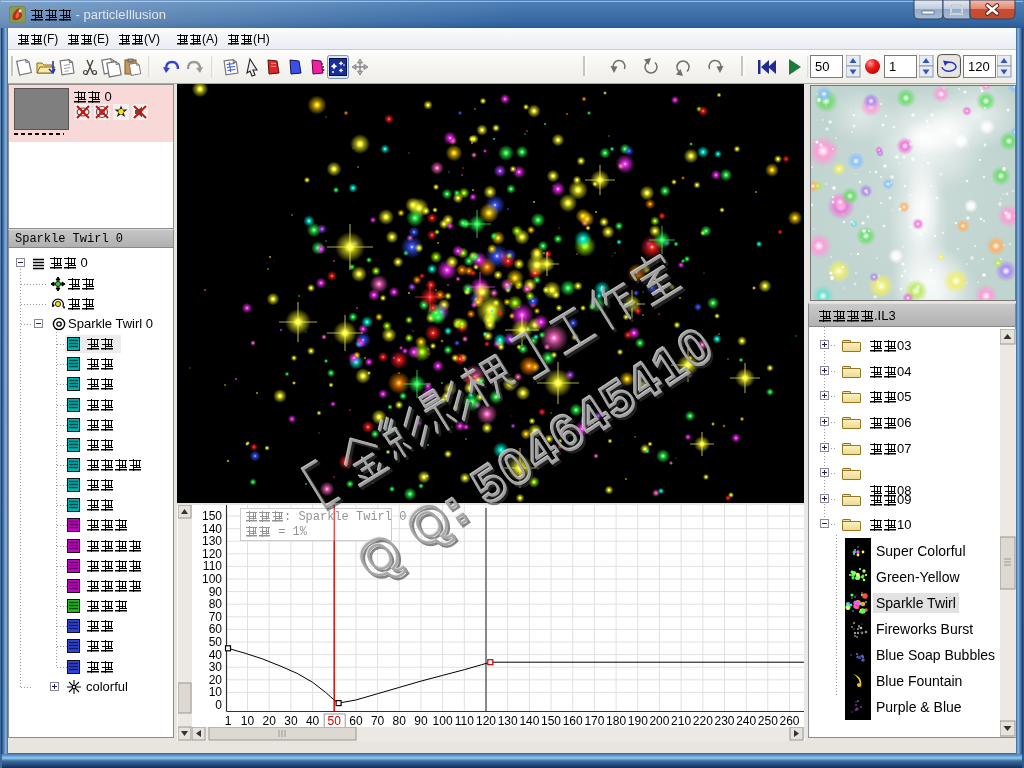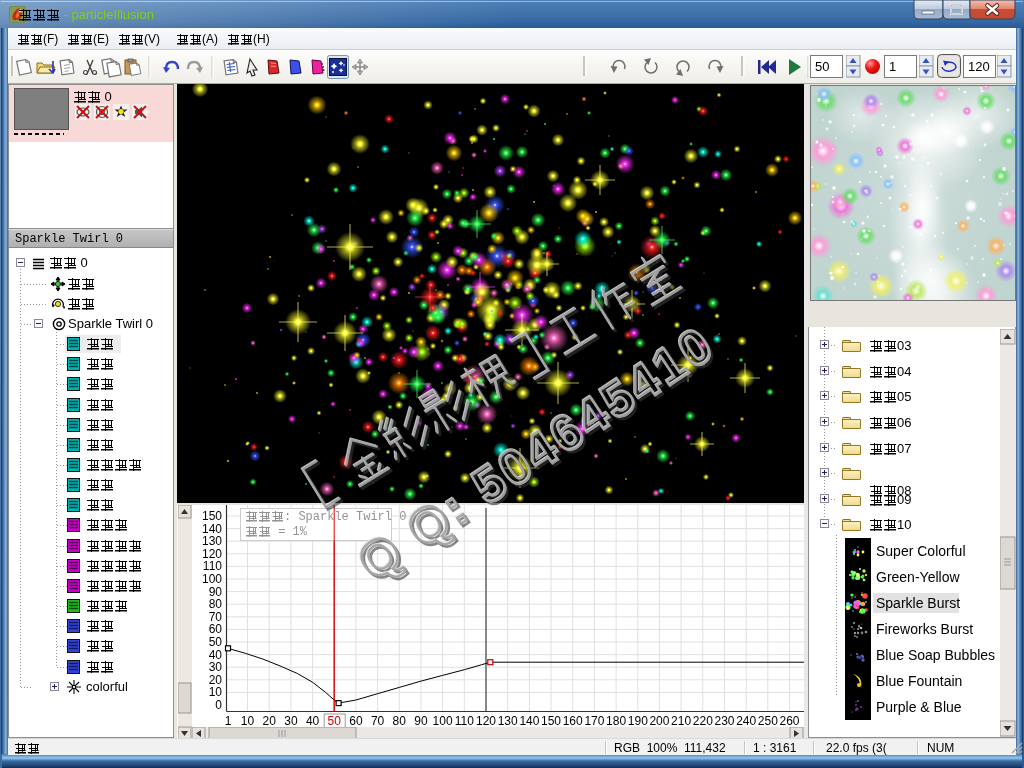--- a/index.html
+++ b/index.html
@@ -5,21 +5,21 @@
 body{font-family:"Liberation Sans",sans-serif;background:#0d2a52}
 .ab{position:absolute}
 #w{position:relative;width:1024px;height:768px}
 
 #frame{left:0;top:0;width:1024px;height:768px;
  background:linear-gradient(115deg,rgba(255,255,255,.28),rgba(255,255,255,0) 38%),
  linear-gradient(to bottom,#4f80b6 0,#3568a2 22px,#265997 28px,#2f619c 60px,#2a5c96 100%);}
 #frame .inhl{left:1px;top:1px;right:1px;height:1px;background:rgba(255,255,255,.45)}
 #botfr2{left:2px;top:753px;width:1020px;height:15px;
  background:linear-gradient(to bottom,#35659a 0,#6ba0d0 3px,#8ecaee 5px,#3a6ba0 8px,#25497a 12px,#132e55 15px);}
-.title{left:18px;top:7px;font-size:13px;color:#84cc16;white-space:nowrap}
+.title{left:30px;top:7px;font-size:13px;color:#e5e5e5;white-space:nowrap}
 
 .cj,.ck,.cg,.cw{display:inline-block;background-repeat:no-repeat;vertical-align:-2px;margin:0 1px;
 background-image:linear-gradient(#000,#000),linear-gradient(#000,#000),linear-gradient(#000,#000),linear-gradient(#000,#000),linear-gradient(#000,#000),linear-gradient(#000,#000),linear-gradient(#000,#000);
 background-size:100% 1px,80% 1px,100% 1.5px,60% 1px,1px 100%,1px 70%,1px 55%;
 background-position:0 10%,25% 50%,0 92%,100% 70%,32% 0,68% 18%,90% 30%}
 .cj{width:11px;height:11px}
 .ck{width:12px;height:12px}
 .cg,.cw{background-image:linear-gradient(#949494,#949494),linear-gradient(#949494,#949494),linear-gradient(#949494,#949494),linear-gradient(#949494,#949494),linear-gradient(#949494,#949494),linear-gradient(#949494,#949494),linear-gradient(#949494,#949494)}
 .cg{width:11px;height:11px}
 
@@ -1534,20 +1534,21 @@
         <circle cx="199" cy="158" r="1.2" fill="#fff" opacity="0.54"></circle>
         <circle cx="171" cy="5" r="1.4" fill="#fff" opacity="0.79"></circle>
         <circle cx="164" cy="160" r="1.0" fill="#fff" opacity="0.70"></circle>
         <circle cx="32" cy="128" r="0.7" fill="#fff" opacity="0.54"></circle>
         <circle cx="94" cy="185" r="1.6" fill="#fff" opacity="0.61"></circle>
         <circle cx="12" cy="34" r="0.9" fill="#fff" opacity="0.51"></circle>
         <circle cx="173" cy="91" r="1.3" fill="#fff" opacity="0.65"></circle>
         <circle cx="112" cy="72" r="0.9" fill="#fff" opacity="0.55"></circle>
       </svg>
     </div>
+    <div class="ab" id="rhdr"><span class="ck"></span><span class="ck"></span><span class="ck"></span><span class="ck"></span>.IL3</div>
     <div class="ab" id="lib">
       <div class="ab dotv" style="left:15px;top:0px;height:196px"></div>
       <div class="ab dotv" style="left:27px;top:208px;height:162px"></div>
       <div class="ab doth" style="left:16px;top:18px;width:10px"></div>
       <div class="ab eb pl" style="left:11px;top:13px">
         <u></u>
         <b></b>
       </div>
       <div class="ab fold" style="left:33px;top:11px">
         <i class="b1"></i>
@@ -1696,21 +1697,21 @@
           <circle cx="13" cy="13" r="2.2" fill="#50ff50"></circle>
           <circle cx="10" cy="13" r="0.6" fill="#50d0ff"></circle>
           <circle cx="3" cy="18" r="1.9" fill="#ffff50"></circle>
           <circle cx="21" cy="20" r="1.8" fill="#ff5050"></circle>
           <circle cx="12" cy="15" r="1.8" fill="#ff5050"></circle>
           <circle cx="18" cy="21" r="2.6" fill="#50ff50"></circle>
           <circle cx="13" cy="13" r="2.0" fill="#ff50ff"></circle>
           <circle cx="16" cy="14" r="1.2" fill="#50d0ff"></circle>
         </svg>
       </div>
-      <div class="ab ilab" style="left:67px;top:268px">Sparkle Burst</div>
+      <div class="ab ilab" style="left:67px;top:268px">Sparkle Twirl</div>
       <div class="ab" style="left:36px;top:289px;width:26px;height:26px">
         <svg width="26" height="26" style="position:absolute;left:0;top:0">
           <circle cx="13" cy="13" r="0.9" fill="#909090"></circle>
           <circle cx="17" cy="8" r="0.6" fill="#909090"></circle>
           <circle cx="21" cy="16" r="1.3" fill="#909090"></circle>
           <circle cx="9" cy="13" r="0.7" fill="#909090"></circle>
           <circle cx="10" cy="17" r="1.1" fill="#c0c0b0"></circle>
           <circle cx="12" cy="21" r="0.9" fill="#909090"></circle>
           <circle cx="7" cy="11" r="0.9" fill="#909090"></circle>
           <circle cx="13" cy="13" r="1.0" fill="#807870"></circle>
@@ -1764,26 +1765,12 @@
         <rect x="0" y="0" width="15" height="15" fill="#e6e3dd" stroke="#9a968e"></rect>
         <path d="M7.5,5 L11.5,10 H3.5 Z" fill="#333"></path>
         <rect x="0" y="208" width="15" height="52" fill="#ddd9d2" stroke="#9a968e"></rect>
         <path d="M4,230 H11 M4,233 H11 M4,236 H11" stroke="#999"></path>
         <rect x="0" y="392" width="15" height="15" fill="#e6e3dd" stroke="#9a968e"></rect>
         <path d="M7.5,402 L11.5,397 H3.5 Z" fill="#333"></path>
       </svg>
     </div>
     <div class="ab" style="left:1px;top:28px;width:7px;height:726px;background:linear-gradient(to right,#16355c 0,#3c6da5 2px,#709ecb 4px,#8fb7dc 5px,#2f5f96 7px)"></div>
     <div class="ab" style="left:1016px;top:28px;width:7px;height:726px;background:linear-gradient(to left,#16355c 0,#3c6da5 2px,#709ecb 4px,#8fb7dc 5px,#2f5f96 7px)"></div>
-    <div class="ab" id="statusbar">
-      <span class="stxt" style="left:6px"><span class="cj"></span><span class="cj"></span></span>
-      <span class="ssep" style="left:597px"></span>
-      <span class="ssep" style="left:736px"></span>
-      <span class="ssep" style="left:805px"></span>
-      <span class="ssep" style="left:909px"></span>
-      <span class="stxt" style="left:606px">RGB&nbsp;&nbsp;100%&nbsp;&nbsp;111,432</span>
-      <span class="stxt" style="left:745px">1 : 3161</span>
-      <span class="stxt" style="left:818px">22.0 fps (3(</span>
-      <span class="stxt" style="left:919px">NUM</span>
-      <svg class="ab" style="left:1002px;top:2px" width="13" height="13">
-        <path d="M12,2 L2,12 M12,6 L6,12 M12,10 L10,12" stroke="#aaa" stroke-width="1.5"></path>
-      </svg>
-    </div>
   </div>
 </body></html>

